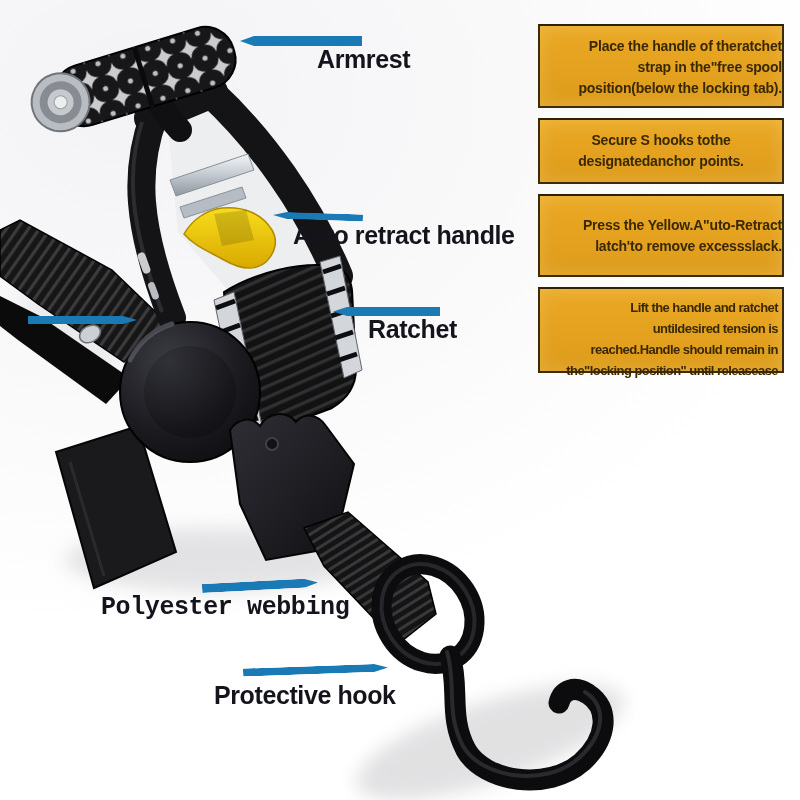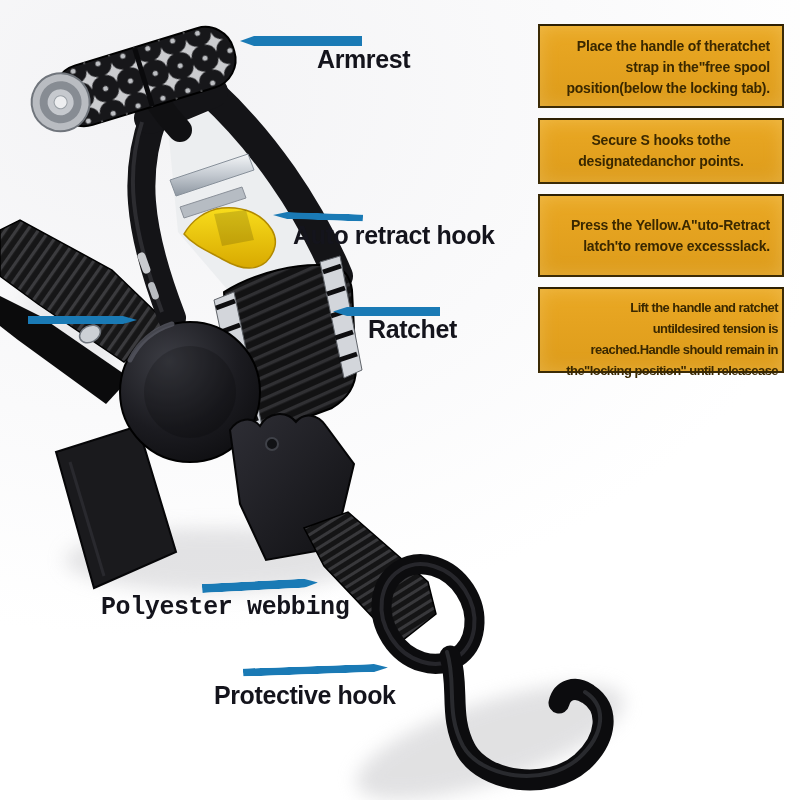--- a/index.html
+++ b/index.html
@@ -66,21 +66,21 @@
     background:linear-gradient(180deg,#eaa925 0%, var(--box-orange) 40%, #dd9c1b 100%);
     border:2px solid var(--box-border);
     border-top-color:#2e2002;
     color:var(--box-text);
     font-weight:bold;
     font-size:14px;
     line-height:21px;
     letter-spacing:-0.2px;
     white-space:pre-line;
     text-align:right;
-    padding:10px 12px 10px 6px;
+    padding:10px 0 10px 6px;
     box-shadow:inset 0 0 18px rgba(255,235,180,0.25);
   }
   .ibox.center{text-align:center;padding:10px 8px;}
   .ibox.b1{height:84px;}
   .ibox.b2{height:66px;display:flex;flex-direction:column;justify-content:center;}
   .ibox.b3{height:83px;display:flex;flex-direction:column;justify-content:center;}
   .ibox.b4{height:86px;font-size:13px;letter-spacing:-0.55px;line-height:21px;padding:8px 4px 8px 8px;}
 </style>
 </head>
 <body>
@@ -223,21 +223,21 @@
         <circle cx="57" cy="78" r="13" fill="#c6c9ce"></circle>
         <circle cx="57" cy="78" r="6.5" fill="#edeef0" stroke="#9aa0a6" stroke-width="1"></circle>
       </g>
     </g>
   </svg>
 
   <div class="pointer left-tip" id="arrow-armrest"></div>
   <div class="callout" id="label-armrest">Armrest</div>
 
   <div class="pointer left-tip" id="arrow-auto-retract"></div>
-  <div class="callout" id="label-auto-retract">Auto retract hook</div>
+  <div class="callout" id="label-auto-retract">Auto retract handle</div>
 
   <div class="pointer left-tip" id="arrow-ratchet"></div>
   <div class="callout" id="label-ratchet">Ratchet</div>
 
   <div class="pointer right-tip" id="arrow-lock"></div>
 
   <div class="pointer right-tip" id="arrow-webbing"></div>
   <div class="callout" id="label-webbing">Polyester webbing</div>
 
   <div class="pointer right-tip" id="arrow-hook"></div>

